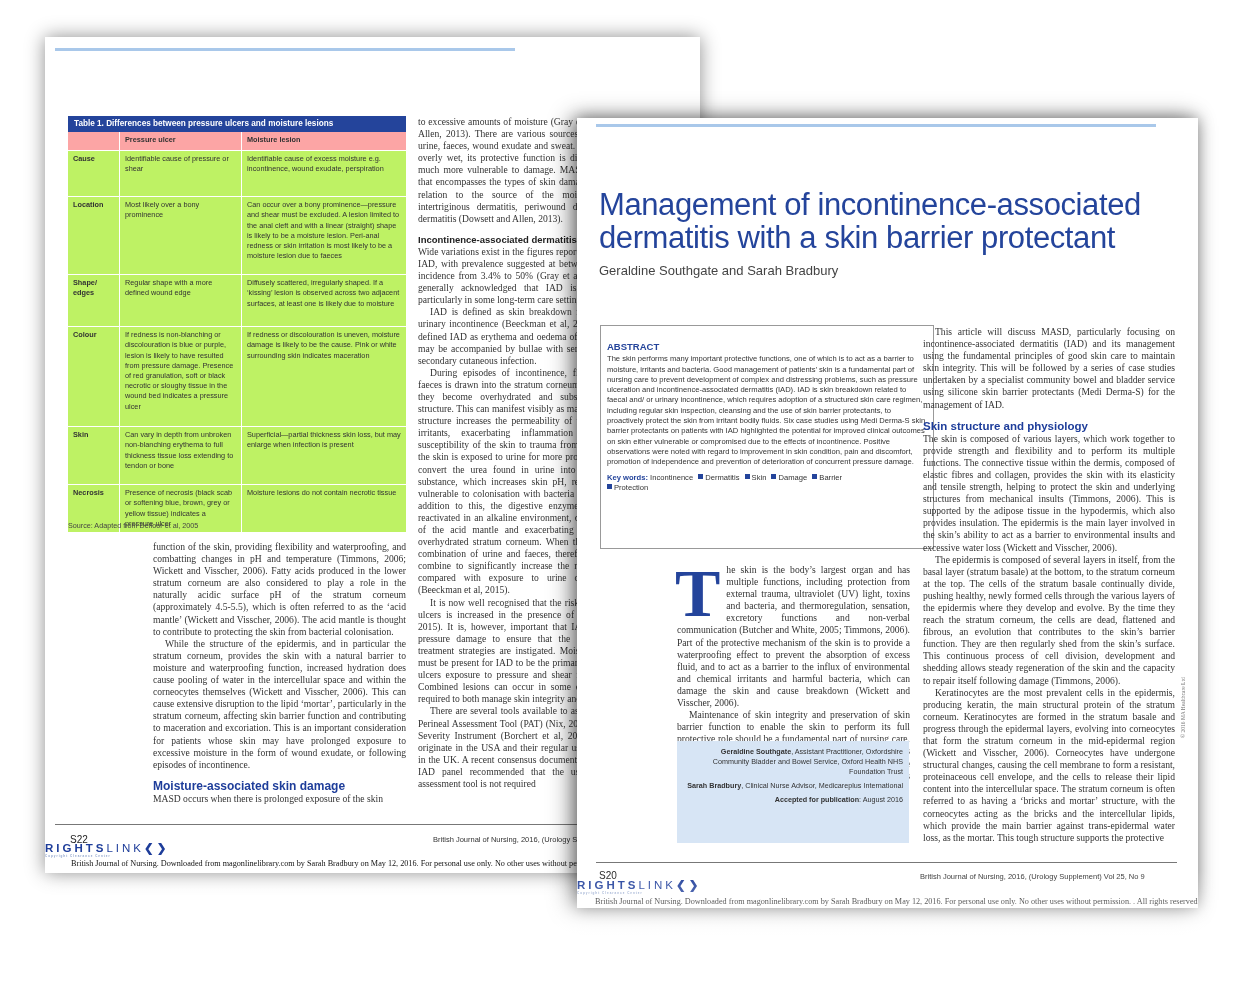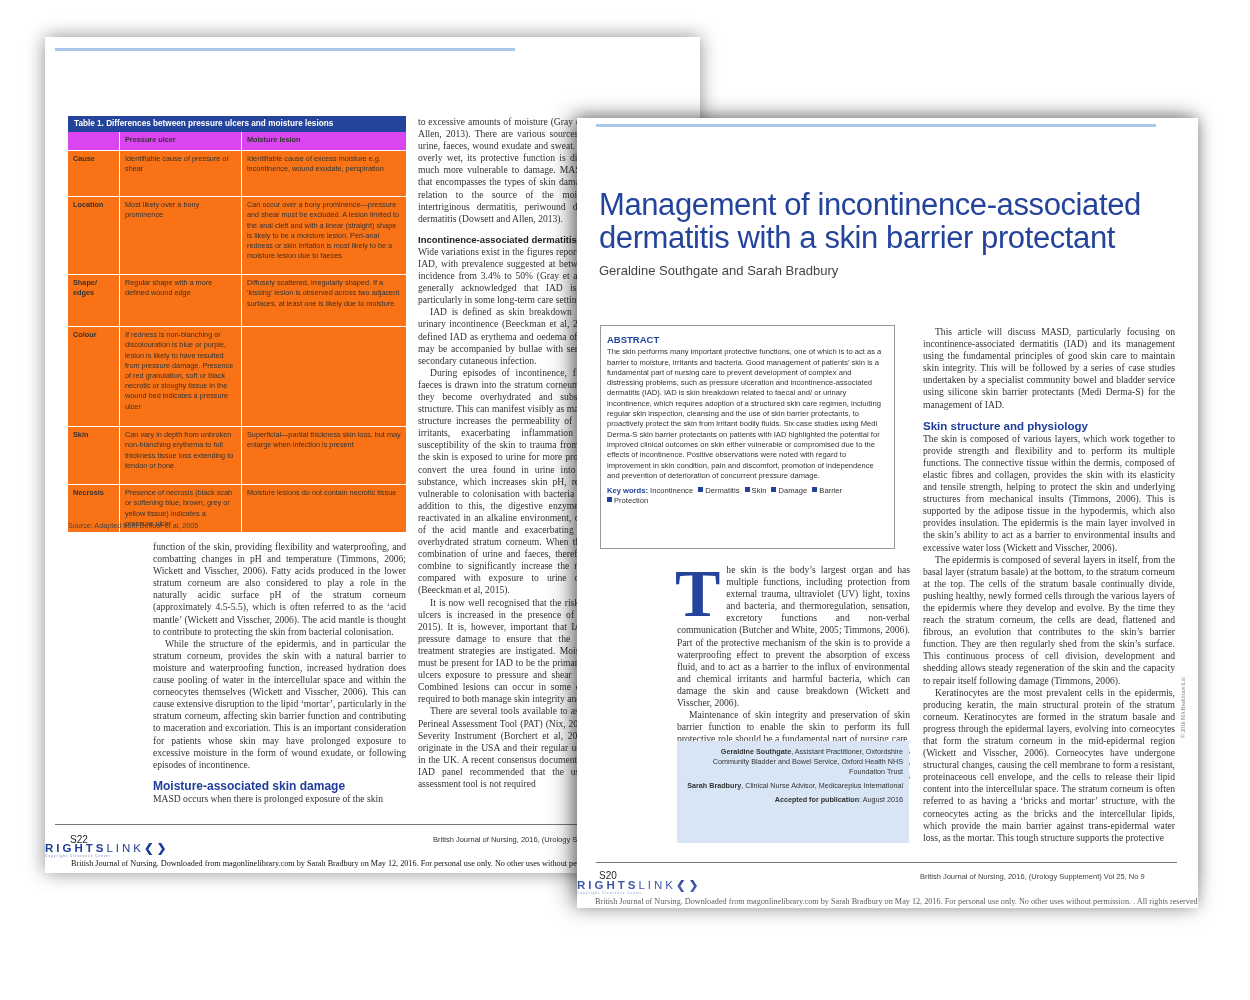--- a/index.html
+++ b/index.html
@@ -8,40 +8,40 @@
   .page{position:absolute;background:#fff;box-shadow:0 0 18px rgba(0,0,0,0.45);overflow:hidden;}
   .back{left:45px;top:37px;width:655px;height:836px;padding-left:40px;}
   .front{left:577px;top:118px;width:621px;height:790px;box-shadow:-6px 0 22px rgba(0,0,0,0.45),0 0 14px rgba(0,0,0,0.35);}
   .topline{position:absolute;height:3px;background:#a9c8ea;}
   .body-text{font-size:9.6px;line-height:12.1px;text-align:justify;color:#333;}
   .body-text p{text-indent:0;}
   .body-text p.ind{text-indent:12px;}
   
   .tbl{position:absolute;left:23px;top:79px;width:338px;font-family:"Liberation Sans",sans-serif;font-size:7.3px;line-height:10.2px;color:#333;}
   .tbl-title{background:#24449b;color:#fff;font-weight:bold;font-size:8.2px;padding:3px 6px;height:16px;}
-  .tbl-row{display:flex;background:#f97316;border-bottom:1px solid #fff;}
-  .tbl-head{background:#d946ef;font-weight:bold;}
+  .tbl-row{display:flex;background:#bef264;border-bottom:1px solid #fff;}
+  .tbl-head{background:#fca5a5;font-weight:bold;}
   .tbl-row > div{padding:3px 5px 5px 5px;border-right:1px solid #fff;}
   .c0{width:52px;font-weight:bold;}
   .c1{width:122px;}
   .c2{flex:1;border-right:none!important;}
   .src{position:absolute;left:23px;top:484px;font-family:"Liberation Sans",sans-serif;font-size:7.2px;color:#444;}
   .h2blue{font-family:"Liberation Sans",sans-serif;font-weight:bold;color:#1e3d9a;}
   .h2black{font-family:"Liberation Sans",sans-serif;font-weight:bold;color:#222;}
   .footer-rule{position:absolute;height:1px;background:#777;}
   .footer-ref{position:absolute;font-family:"Liberation Sans",sans-serif;font-size:7.5px;color:#333;white-space:nowrap;}
   .pageno{position:absolute;font-family:"Liberation Sans",sans-serif;font-size:10px;color:#222;}
   .rightslink{position:absolute;font-family:"Liberation Sans",sans-serif;font-weight:bold;font-size:11.5px;letter-spacing:3px;color:#1e3d9a;white-space:nowrap;}
   .rightslink .light{font-weight:normal;}
   .rl-sub{display:block;font-size:3px;letter-spacing:1px;color:#8a9fc9;margin-top:-1px;}
   .download{position:absolute;font-family:"Liberation Serif",serif;font-size:8.2px;color:#111;white-space:nowrap;}
   
   .title{position:absolute;left:22px;top:70px;width:580px;font-family:"Liberation Sans",sans-serif;font-size:31px;line-height:33px;color:#24449b;letter-spacing:-0.4px;}
   .authors{position:absolute;left:22px;top:145px;font-family:"Liberation Sans",sans-serif;font-size:13px;color:#444;}
-  .abstract{position:absolute;left:23px;top:207px;width:295px;height:224px;border:1px solid #999;padding:9px 6px;font-family:"Liberation Sans",sans-serif;font-size:7.6px;line-height:10.3px;color:#333;}
+  .abstract{position:absolute;left:23px;top:207px;width:334px;height:224px;border:1px solid #999;padding:16px 6px;font-family:"Liberation Sans",sans-serif;font-size:7.6px;line-height:10.3px;color:#333;}
   .abstract h3{font-size:9.5px;color:#24449b;margin-bottom:2px;}
   .kw{margin-top:5px;}
   .kw b{color:#24449b;}
   .sq{display:inline-block;width:5px;height:5px;background:#24449b;margin:0 2px 0 3px;vertical-align:1px;}
   .dropcap{float:left;font-family:"Liberation Serif",serif;font-size:68px;line-height:54px;color:#24449b;font-weight:bold;margin:2px 6px 0 -2px;}
   .affil{position:absolute;left:100px;top:623px;width:232px;height:102px;background:#d7e5f5;padding:6px 6px;font-family:"Liberation Sans",sans-serif;font-size:7.2px;line-height:10px;color:#333;}
   .affil p{margin-bottom:4px;text-align:right;}
   .copyright{position:absolute;left:603px;top:620px;transform:rotate(-90deg);transform-origin:left top;font-family:"Liberation Serif",serif;font-size:5.5px;color:#777;white-space:nowrap;}
   
   .reflect{position:absolute;overflow:hidden;opacity:0.22;filter:blur(0.4px);}
@@ -71,20 +71,21 @@
       <div class="c2">Can occur over a bony prominence—pressure and shear must be excluded. A lesion limited to the anal cleft and with a linear (straight) shape is likely to be a moisture lesion. Peri-anal redness or skin irritation is most likely to be a moisture lesion due to faeces</div>
     </div>
     <div class="tbl-row" style="height:52px">
       <div class="c0">Shape/ edges</div>
       <div class="c1">Regular shape with a more defined wound edge</div>
       <div class="c2">Diffusely scattered, irregularly shaped. If a ‘kissing’ lesion is observed across two adjacent surfaces, at least one is likely due to moisture</div>
     </div>
     <div class="tbl-row" style="height:100px">
       <div class="c0">Colour</div>
       <div class="c1">If redness is non-blanching or discolouration is blue or purple, lesion is likely to have resulted from pressure damage. Presence of red granulation, soft or black necrotic or sloughy tissue in the wound bed indicates a pressure ulcer</div>
+      <div class="c2">If redness or discolouration is uneven, moisture damage is likely to be the cause. Pink or white surrounding skin indicates maceration</div>
     </div>
     <div class="tbl-row" style="height:58px">
       <div class="c0">Skin</div>
       <div class="c1">Can vary in depth from unbroken non-blanching erythema to full thickness tissue loss extending to tendon or bone</div>
       <div class="c2">Superficial—partial thickness skin loss, but may enlarge when infection is present</div>
     </div>
     <div class="tbl-row" style="height:48px">
       <div class="c0">Necrosis</div>
       <div class="c1">Presence of necrosis (black scab or softening blue, brown, grey or yellow tissue) indicates a pressure ulcer</div>
       <div class="c2">Moisture lesions do not contain necrotic tissue</div>

